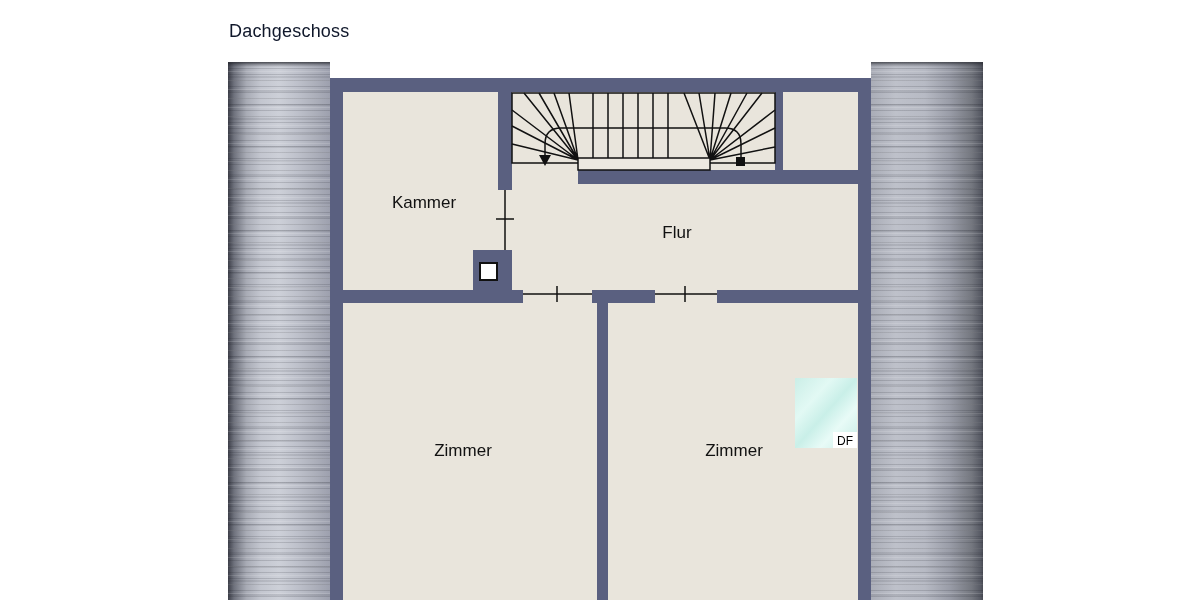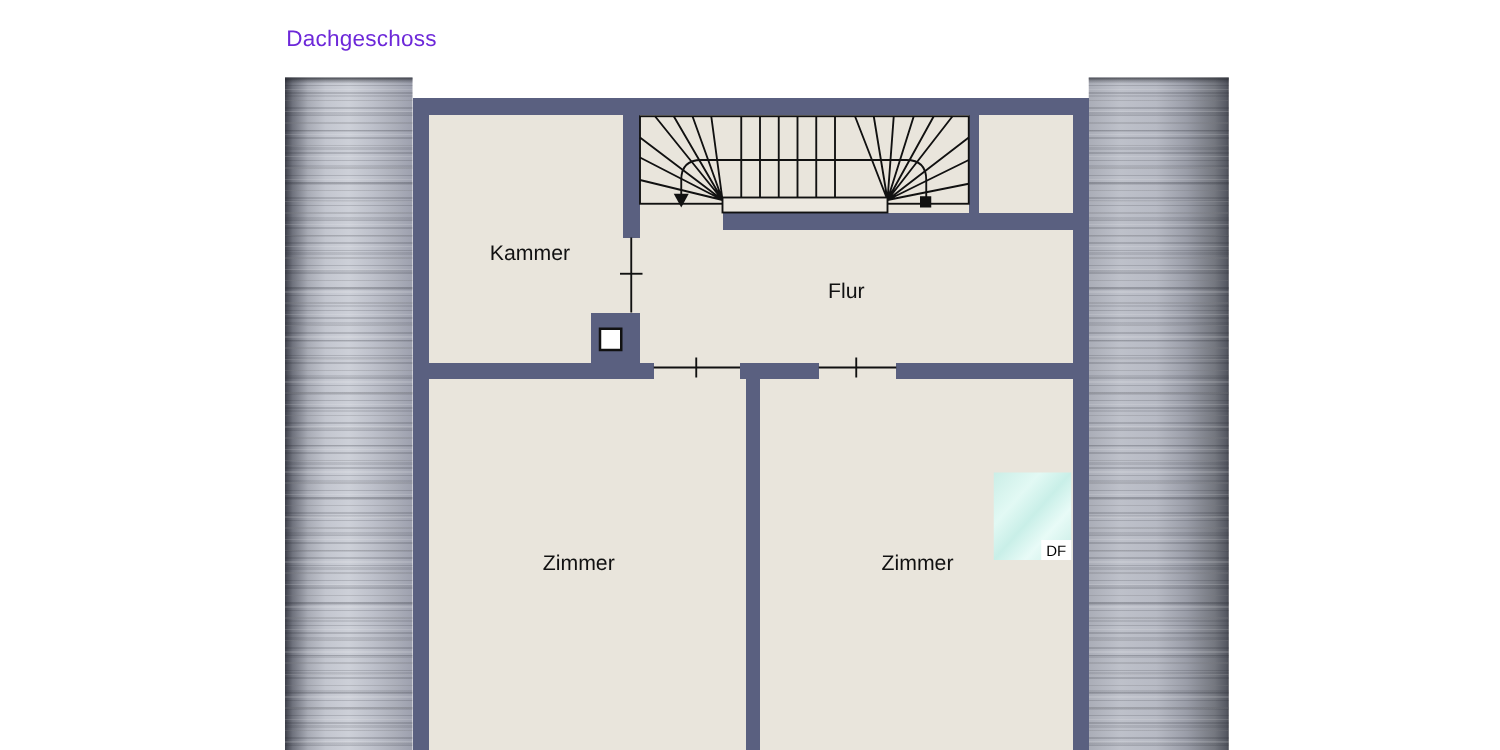--- a/index.html
+++ b/index.html
@@ -1,20 +1,20 @@
 <!DOCTYPE html>
 <html><head>
 <meta charset="utf-8">
 <style>
   html,body{margin:0;padding:0;background:#ffffff;}
   body{width:1200px;height:600px;overflow:hidden;font-family:"Liberation Sans",sans-serif;position:relative;}
 
   .plan-title{
     position:absolute;left:229px;top:21px;
-    font-size:18px;color:#6d28d9;letter-spacing:.2px;
+    font-size:18px;color:#0f172a;letter-spacing:.2px;
   }
 
   .plan{position:absolute;left:228px;top:62px;width:755px;height:538px;}
 
   .roof{position:absolute;top:0;height:538px;}
   .roof-left{
     left:0;width:102px;
     background:
       linear-gradient(180deg, rgba(23,25,32,.62) 0, rgba(23,25,32,0) 5px),
       repeating-linear-gradient(180deg, rgba(30,32,40,.16) 0 1px, rgba(0,0,0,0) 1px 6px),

